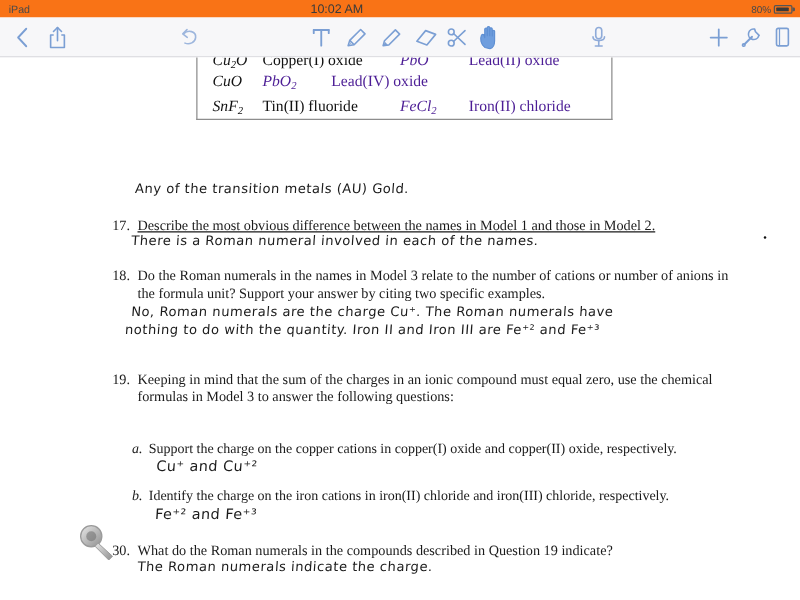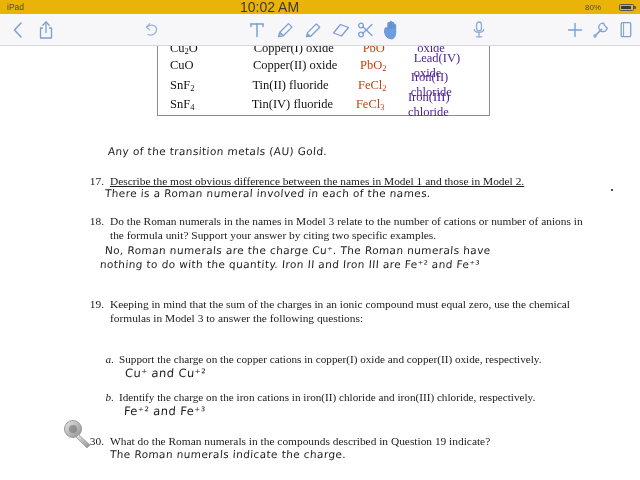--- a/index.html
+++ b/index.html
@@ -6,28 +6,28 @@
   html,body { width:640px; height:480px; overflow:hidden; }
   body {
     font-family:"Liberation Serif", serif;
     background:#ffffff;
   }
   .screen { position:relative; width:640px; height:480px; background:#ffffff; }
 
   
   .statusbar {
     position:absolute; top:0; left:0; width:640px; height:14px;
-    background:#eab308;
+    background:#f97316;
     font-family:"Liberation Sans", sans-serif;
     font-size:8.5px; color:#4a4a4a;
     display:flex; align-items:center;
   }
   .sb-left { position:absolute; left:7px; }
-  .sb-center { position:absolute; left:0; width:539px; text-align:center; font-size:14px; color:#3b3b3b; }
-  .sb-right { position:absolute; right:6px; display:flex; align-items:center; gap:18px; }
+  .sb-center { position:absolute; left:0; width:539px; text-align:center; font-size:10px; color:#3b3b3b; }
+  .sb-right { position:absolute; right:6px; display:flex; align-items:center; gap:2px; }
   .batt-pct { font-size:8px; }
   .batt {
     width:15px; height:7px; border:1px solid #555; border-radius:1.5px;
     position:relative; display:inline-block;
   }
   .batt::after {
     content:""; position:absolute; right:-2.5px; top:1.8px;
     width:1.5px; height:3px; background:#555; border-radius:0 1px 1px 0;
   }
   .batt-fill { position:absolute; left:1px; top:1px; bottom:1px; background:#3a3a3a; border-radius:0.5px; }
@@ -52,23 +52,23 @@
 
   
   .chem-table {
     position:absolute; left:157px; top:0px; width:333px;
     border:1px solid #8d8d8d;
     border-top:none;
     background:#fff;
   }
   .chem-row { display:flex; height:19.5px; align-items:center; }
   .chem-row.clipped { height:10px; overflow:hidden; align-items:flex-end; }
-  .cell-f { width:52px; padding-left:12px; font-size:12.5px; color:#111; }
-  .cell-n { width:110px; font-size:12.5px; color:#111;margin-left:44px; }
-  .cell-f2 { width:55px; font-size:12.5px; color:#c2410c; }
+  .cell-f { width:52px; padding-left:12px; font-size:12.5px; color:#111;font-style:italic; }
+  .cell-n { width:110px; font-size:12.5px; color:#111; }
+  .cell-f2 { width:55px; font-size:12.5px; color:#4c1d95;font-style:italic; }
   .cell-n2 { font-size:12.5px; color:#4c1d95; }
   sub { font-size:8.5px; vertical-align:-0.25em; }
 
   
   .q { position:absolute; font-size:11.4px; line-height:14.2px; color:#1a1a1a; }
   .q .num { position:absolute; left:0; top:0; width:24px; text-align:right; }
   .q .body { margin-left:30px; display:block; }
   .sub-q { position:absolute; font-size:11.2px; line-height:14px; color:#1a1a1a; }
   .sub-q .let { position:absolute; left:0; top:0; width:14px; text-align:right; font-style:italic; }
   .sub-q .body { margin-left:19px; display:block; }
@@ -211,38 +211,31 @@
 
       <div class="chem-row clipped">
         <span class="cell-f">Cu<sub>2</sub>O</span>
         <span class="cell-n">Copper(I) oxide</span>
         <span class="cell-f2">PbO</span>
         <span class="cell-n2">Lead(II) oxide</span>
       </div>
 
       <div class="chem-row">
         <span class="cell-f">CuO</span>
-        <span class="cell-n">Copper(II) oxide</span>
         <span class="cell-f2">PbO<sub>2</sub></span>
         <span class="cell-n2">Lead(IV) oxide</span>
       </div>
 
       <div class="chem-row">
         <span class="cell-f">SnF<sub>2</sub></span>
         <span class="cell-n">Tin(II) fluoride</span>
         <span class="cell-f2">FeCl<sub>2</sub></span>
         <span class="cell-n2">Iron(II) chloride</span>
       </div>
 
-      <div class="chem-row">
-        <span class="cell-f">SnF<sub>4</sub></span>
-        <span class="cell-n">Tin(IV) fluoride</span>
-        <span class="cell-f2">FeCl<sub>3</sub></span>
-        <span class="cell-n2">Iron(III) chloride</span>
-      </div>
     </div>
 
     <div class="hand" style="left:108px; top:99px;">Any of the transition metals (AU) Gold.</div>
 
     <div class="q" style="left:80px; top:128px; width:495px;text-decoration:underline;">
       <span class="num">17.</span>
       <span class="body">Describe the most obvious difference between the names in Model 1 and those in Model 2.</span>
     </div>
     <div class="hand" style="left:105px; top:141px;">There is a Roman numeral involved in each of the names.</div>
 

